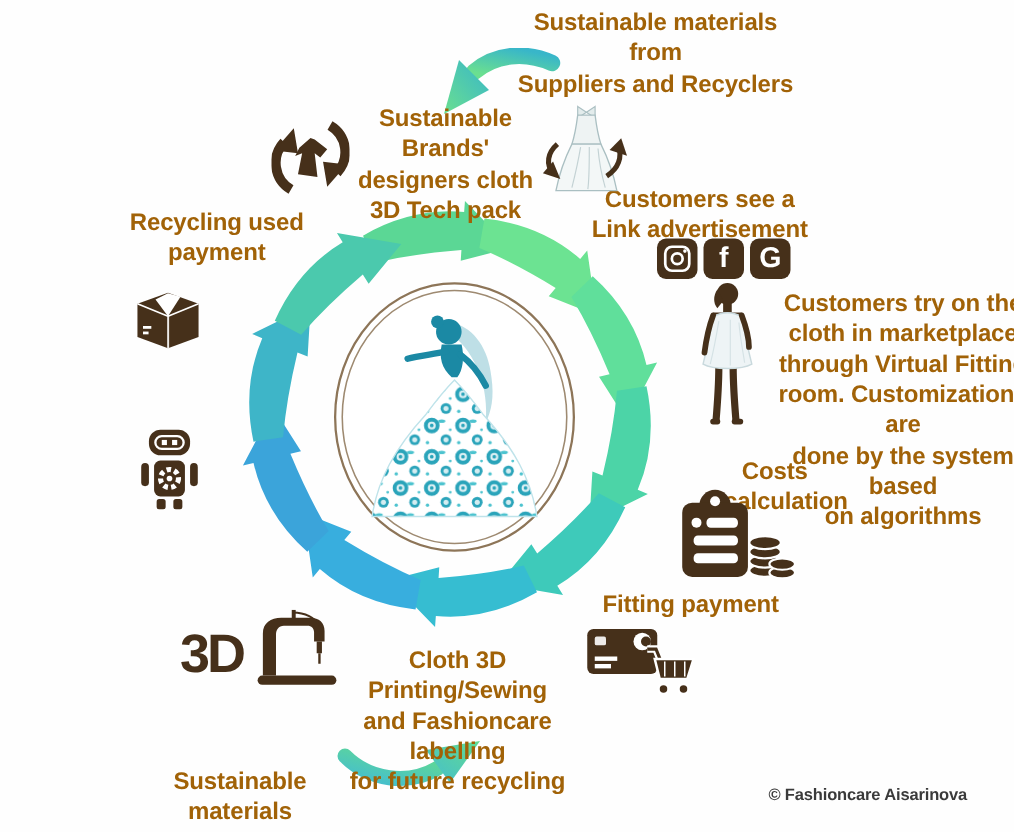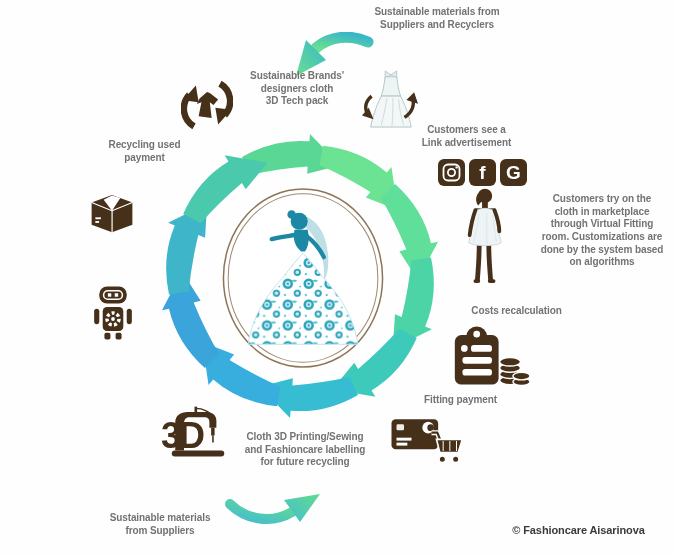--- a/index.html
+++ b/index.html
@@ -1,35 +1,35 @@
 <!DOCTYPE html>
 <html style="--brown: #46301a; --teal: #1b89a4;"><head>
 <meta charset="utf-8">
 <style>
   html,body{margin:0;padding:0;background:#ffffff;}
   .stage{
     position:relative;width:676px;height:555px;background:#fefefe;
     font-family:"Liberation Sans",sans-serif;overflow:hidden;
   }
   .txt{
-    position:absolute;text-align:center;font-size:10px;font-weight:bold;
-    color:#737373;white-space:pre-line;line-height:1.27;letter-spacing:-0.1px;
+    position:absolute;text-align:center;font-size:16px;font-weight:bold;
+    color:#a16207;white-space:pre-line;line-height:1.27;letter-spacing:-0.1px;
   }
   .abs{position:absolute;}
   .brown{fill:var(--brown,#46301a);}
   .teal{fill:var(--teal,#1b89a4);}
   .tile{
     width:27px;height:27px;border-radius:6px;background:var(--brown,#46301a);
     color:#fff;display:flex;align-items:center;justify-content:center;
     font-weight:bold;font-size:19px;line-height:1;
   }
   .social-row{position:absolute;left:438px;top:159px;display:flex;gap:4px;}
   .threeD{
     position:absolute;left:120px;top:415px;font-size:36px;font-weight:bold;
-    color:var(--brown,#46301a);letter-spacing:-2px;margin-left:41px;
+    color:var(--brown,#46301a);letter-spacing:-2px;
   }
   .copy{font-size:11px;font-weight:bold;color:#3a3a3a;}
 </style>
 </head>
 <body>
 
 <div class="stage">
 
   <svg class="abs" style="left:155px;top:131px" width="290" height="290" viewBox="-160 -160 320 320">
     <g>

